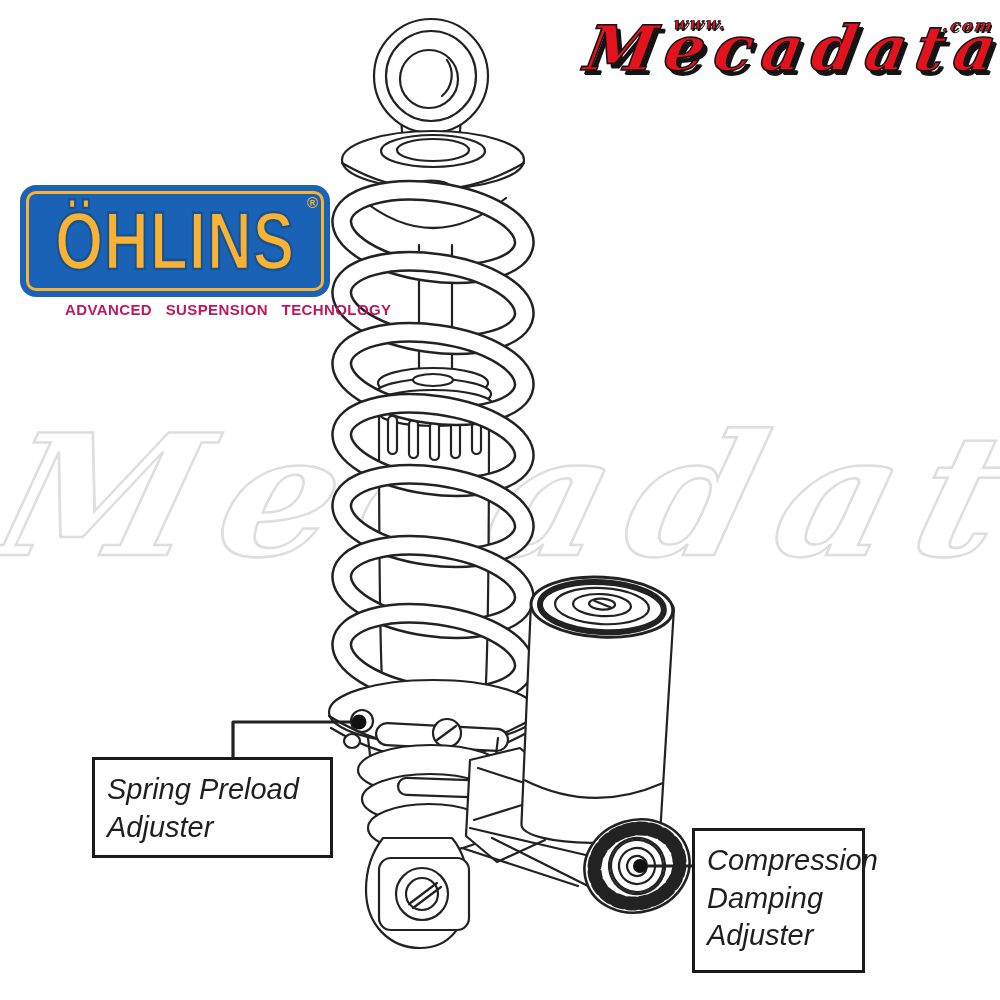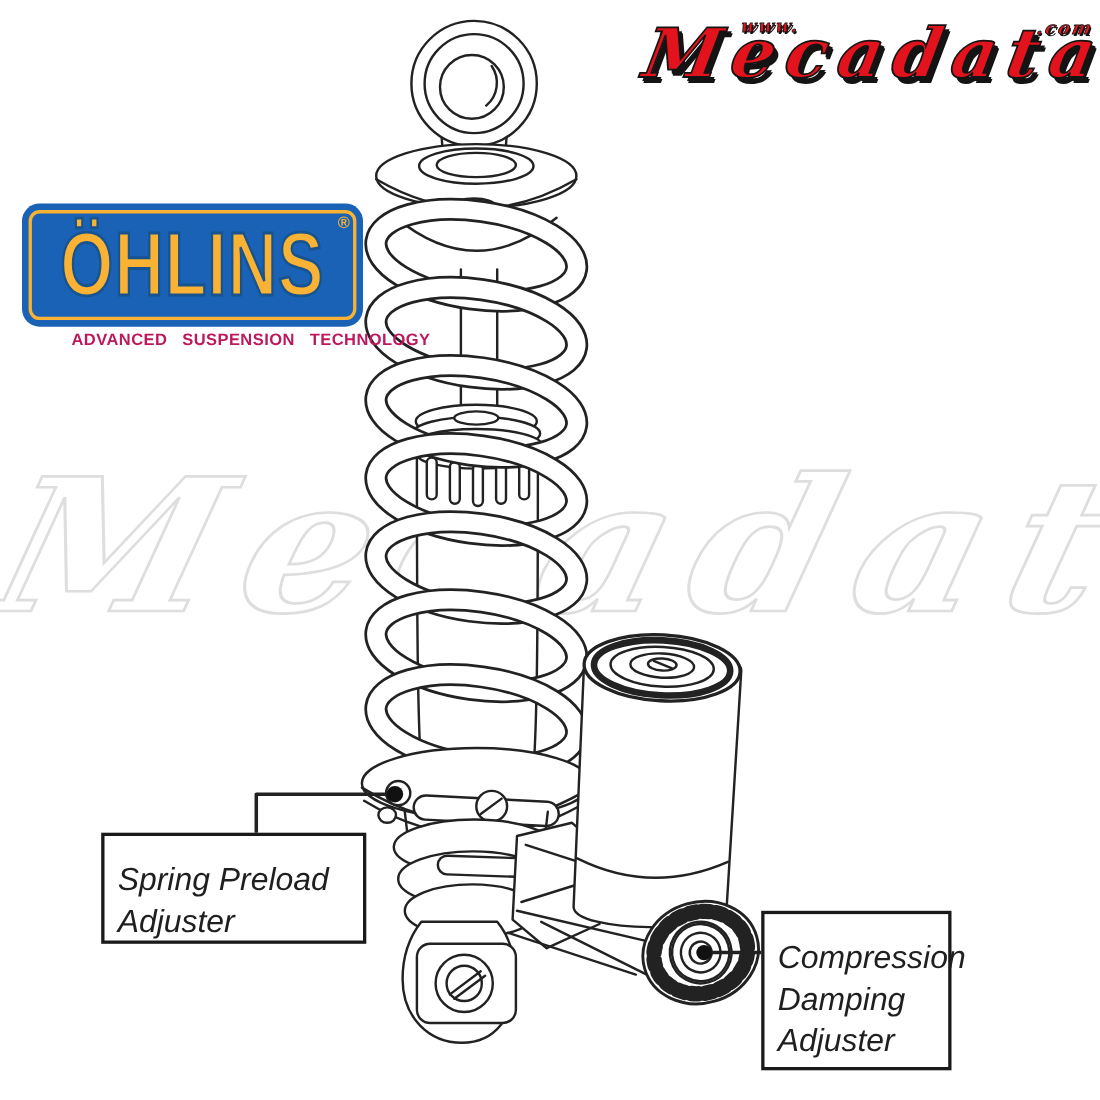--- a/index.html
+++ b/index.html
@@ -62,21 +62,21 @@
     position:absolute;left:21px;top:301px;width:312px;z-index:3;
     font-family:"Liberation Sans",sans-serif;font-weight:bold;
     font-size:15px;letter-spacing:0.4px;word-spacing:9px;white-space:nowrap;
     color:#be185d;
     margin-left:44px;
   }
 
   
   .callout-box{
     position:absolute;z-index:3;box-sizing:border-box;background:#fff;
-    border:3px solid #1a1a1a;padding:22px 12px;
+    border:3px solid #1a1a1a;padding:11px 12px;
     font-family:"Liberation Sans",sans-serif;font-style:italic;
     font-size:29px;line-height:1.3;color:#1f1f1f;white-space:pre-line;
   }
   .callout-box.spring{left:92px;top:757px;width:241px;height:101px;}
   .callout-box.compression{left:692px;top:828px;width:173px;height:145px;}
 </style>
 </head>
 <body>
 
 <div class="watermark">Mecadata</div>

